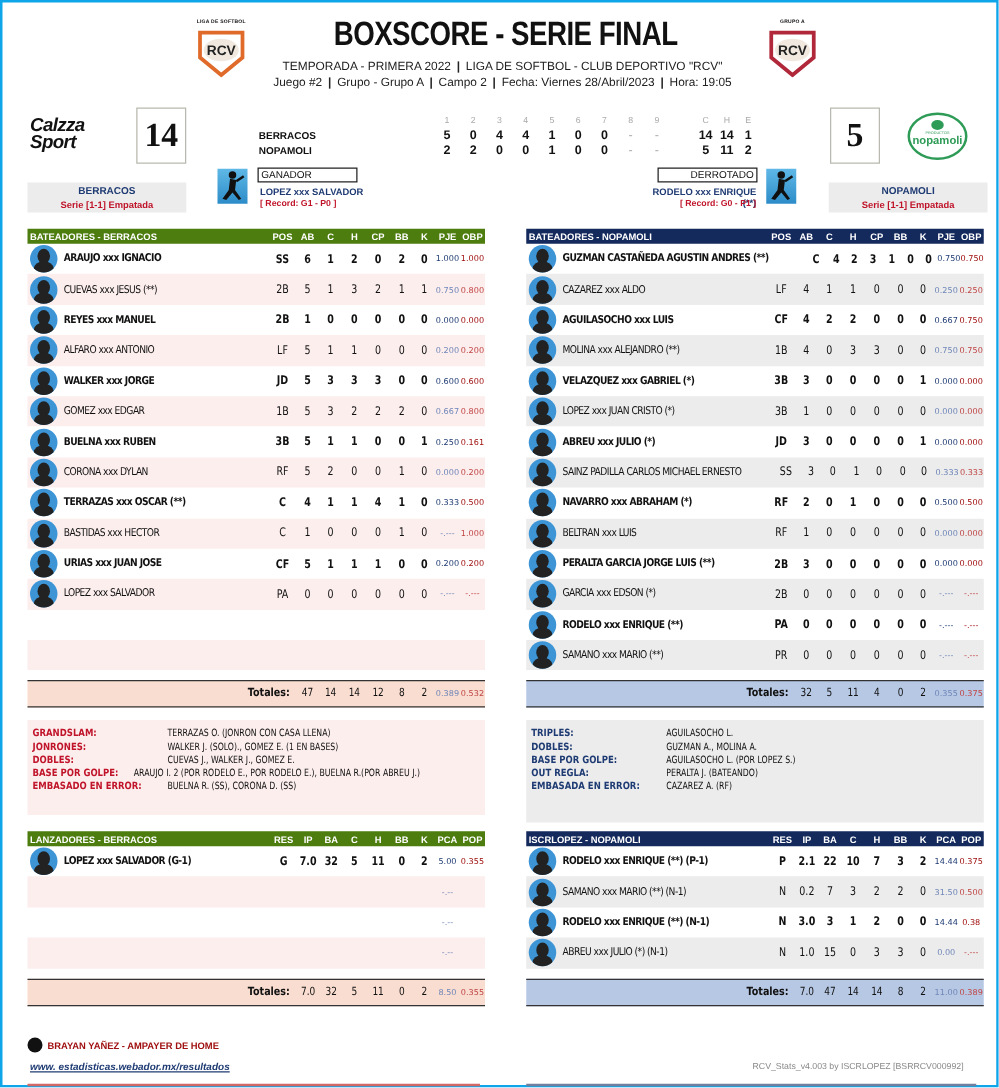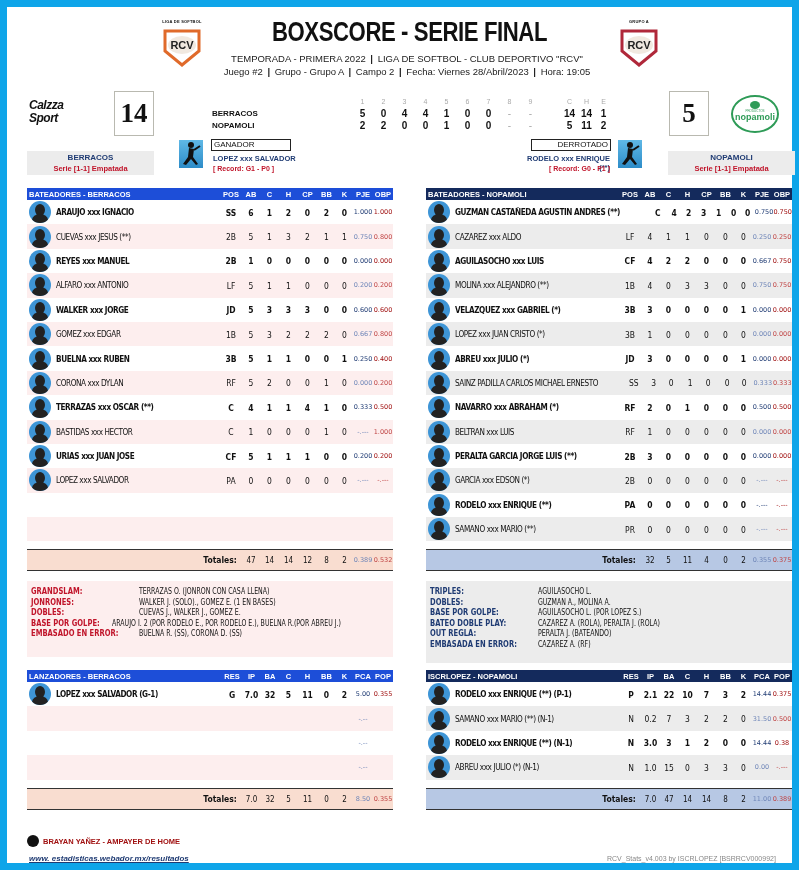--- a/index.html
+++ b/index.html
@@ -1,32 +1,32 @@
 <!DOCTYPE html>
 <html><head>
 <meta charset="utf-8">
 <style>
   * { box-sizing: border-box; margin: 0; padding: 0; }
   html, body { width: 799px; height: 870px; background: #ffffff; overflow: hidden; }
   body { font-family: "Liberation Sans", sans-serif; color: #111; position: relative; }
-  .page { position: absolute; left: 0; top: 0; width: 799px; height: 870px; border: 7px solid #0ea5e9; background: #fff; }
+  .page { position: absolute; left: 0; top: 0; width: 799px; height: 870px; border: 2px solid #0ea5e9; background: #fff; }
 
   
   .logo-rcv { position: absolute; width: 44px; height: 50px; }
   .logo-rcv .cap { font-size: 4px; font-weight: bold; text-align: center; letter-spacing: 0.2px; }
   .logo-rcv svg { display: block; margin: 1px auto 0; }
   .title { position: absolute; left: 230px; top: 10px; width: 345px; text-align: center;
            font-family: "Liberation Sans", sans-serif; font-weight: bold; font-size: 27px; letter-spacing: -0.5px;
            transform: scaleX(0.82); transform-origin: center; }
   .subline { position: absolute; left: 190px; width: 420px; text-align: center; font-size: 9.5px; color: #222; }
   .sep { font-weight: bold; margin: 0 2px; }
 
   
   .sponsor { position: absolute; left: 22px; top: 92px; width: 55px; height: 32px; font-style: italic; font-weight: 900;
-             font-size: 12px; line-height: 13px; letter-spacing: -0.5px; color: #111; }
+             font-size: 15px; line-height: 13px; letter-spacing: -0.5px; color: #111; }
   .scorebox { position: absolute; width: 40px; height: 45px; border: 1px solid #b9b9b0; background: #fff;
               font-family: "Liberation Serif", serif; font-weight: bold; font-size: 27px; display: flex; align-items: center; justify-content: center; }
   .teamcard { position: absolute; width: 127px; height: 24px; background: #ececec; text-align: center; }
   .teamcard .n { font-size: 8px; font-weight: bold; color: #1f3b73; margin-top: 2px; }
   .teamcard .s { font-size: 7.5px; font-weight: bold; color: #c0142a; margin-top: 2px; }
 
   .lines { position: absolute; left: 205px; top: 88px; width: 400px; font-size: 9px; }
   .lines .row { display: flex; height: 12px; align-items: center; }
   .lines .tname { width: 140px; font-weight: bold; font-size: 8px; }
   .lines .inn { width: 21px; text-align: center; font-weight: bold; font-size: 10px; }
@@ -38,21 +38,21 @@
 
   .pitchbox { position: absolute; width: 80px; height: 12px; border: 1.5px solid #222; font-size: 8px; line-height: 10px; padding: 0 2px; background: #fff; }
   .pname { position: absolute; font-size: 7.5px; font-weight: bold; color: #1f3b73; }
   .prec { position: absolute; font-size: 7px; font-weight: bold; color: #c0142a; }
   .pimg { position: absolute; width: 24px; height: 28px; background: linear-gradient(#5fb8e6, #2d8cc8); }
   .pimg svg { display: block; }
 
   
   .tbl { position: absolute; width: 366px; }
   .thead { height: 12px; display: flex; align-items: center; color: #fff; font-size: 7.5px; font-weight: bold; }
-  .thead.red { background: #1d4ed8; }
+  .thead.red { background: #4d7c0f; }
   .thead.blue { background: #142a5c; }
   .thead .lbl { flex: 1; padding-left: 2px; }
   .c { text-align: center; }
   .w-pos { width: 22px; } .w-ab { width: 18px; } .w-c { width: 19px; } .w-h { width: 19px; } .w-cp { width: 19px; }
   .w-bb { width: 19px; } .w-k { width: 17px; } .w-pje { width: 20px; } .w-obp { width: 20px; }
   .w-res { width: 20px; } .w-ip { width: 19px; }
   .trow { height: 24.4px; display: flex; align-items: center; font-family: "DejaVu Sans", sans-serif; }
   .trow.alt-r { background: #fdeeee; }
   .trow.alt-b { background: #ececec; }
   .trow .nm { flex: 1; font-size: 8.6px; letter-spacing: -0.5px; transform: scaleX(0.85); transform-origin: left; white-space: nowrap; }
@@ -315,21 +315,21 @@
         <span class="avatar"></span>
         <span class="nm">BUELNA xxx RUBEN</span>
         <span class="v c w-pos">3B</span>
         <span class="v c w-ab">5</span>
         <span class="v c w-c">1</span>
         <span class="v c w-h">1</span>
         <span class="v c w-cp">0</span>
         <span class="v c w-bb">0</span>
         <span class="v c w-k">1</span>
         <span class="pje w-pje">0.250</span>
-        <span class="obp w-obp">0.400</span>
+        <span class="obp w-obp">0.161</span>
       </div>
       <div class="trow light alt-r">
         <span class="avatar"></span>
         <span class="nm">CORONA xxx DYLAN</span>
         <span class="v c w-pos">RF</span>
         <span class="v c w-ab">5</span>
         <span class="v c w-c">2</span>
         <span class="v c w-h">0</span>
         <span class="v c w-cp">0</span>
         <span class="v c w-bb">1</span>
@@ -640,24 +640,20 @@
       </div>
       <div class="note">
         <span class="k">DOBLES:</span>
         <span class="t">GUZMAN A., MOLINA A.</span>
       </div>
       <div class="note">
         <span class="k">BASE POR GOLPE:</span>
         <span class="t">AGUILASOCHO L. (POR LOPEZ S.)</span>
       </div>
       <div class="note">
-        <span class="k">BATEO DOBLE PLAY:</span>
-        <span class="t">CAZAREZ A. (ROLA), PERALTA J. (ROLA)</span>
-      </div>
-      <div class="note">
         <span class="k">OUT REGLA:</span>
         <span class="t">PERALTA J. (BATEANDO)</span>
       </div>
       <div class="note">
         <span class="k">EMBASADA EN ERROR:</span>
         <span class="t">CAZAREZ A. (RF)</span>
       </div>
     </div>
 
   <div class="tbl" id="pit-home" style="left:20px;top:663px;">

